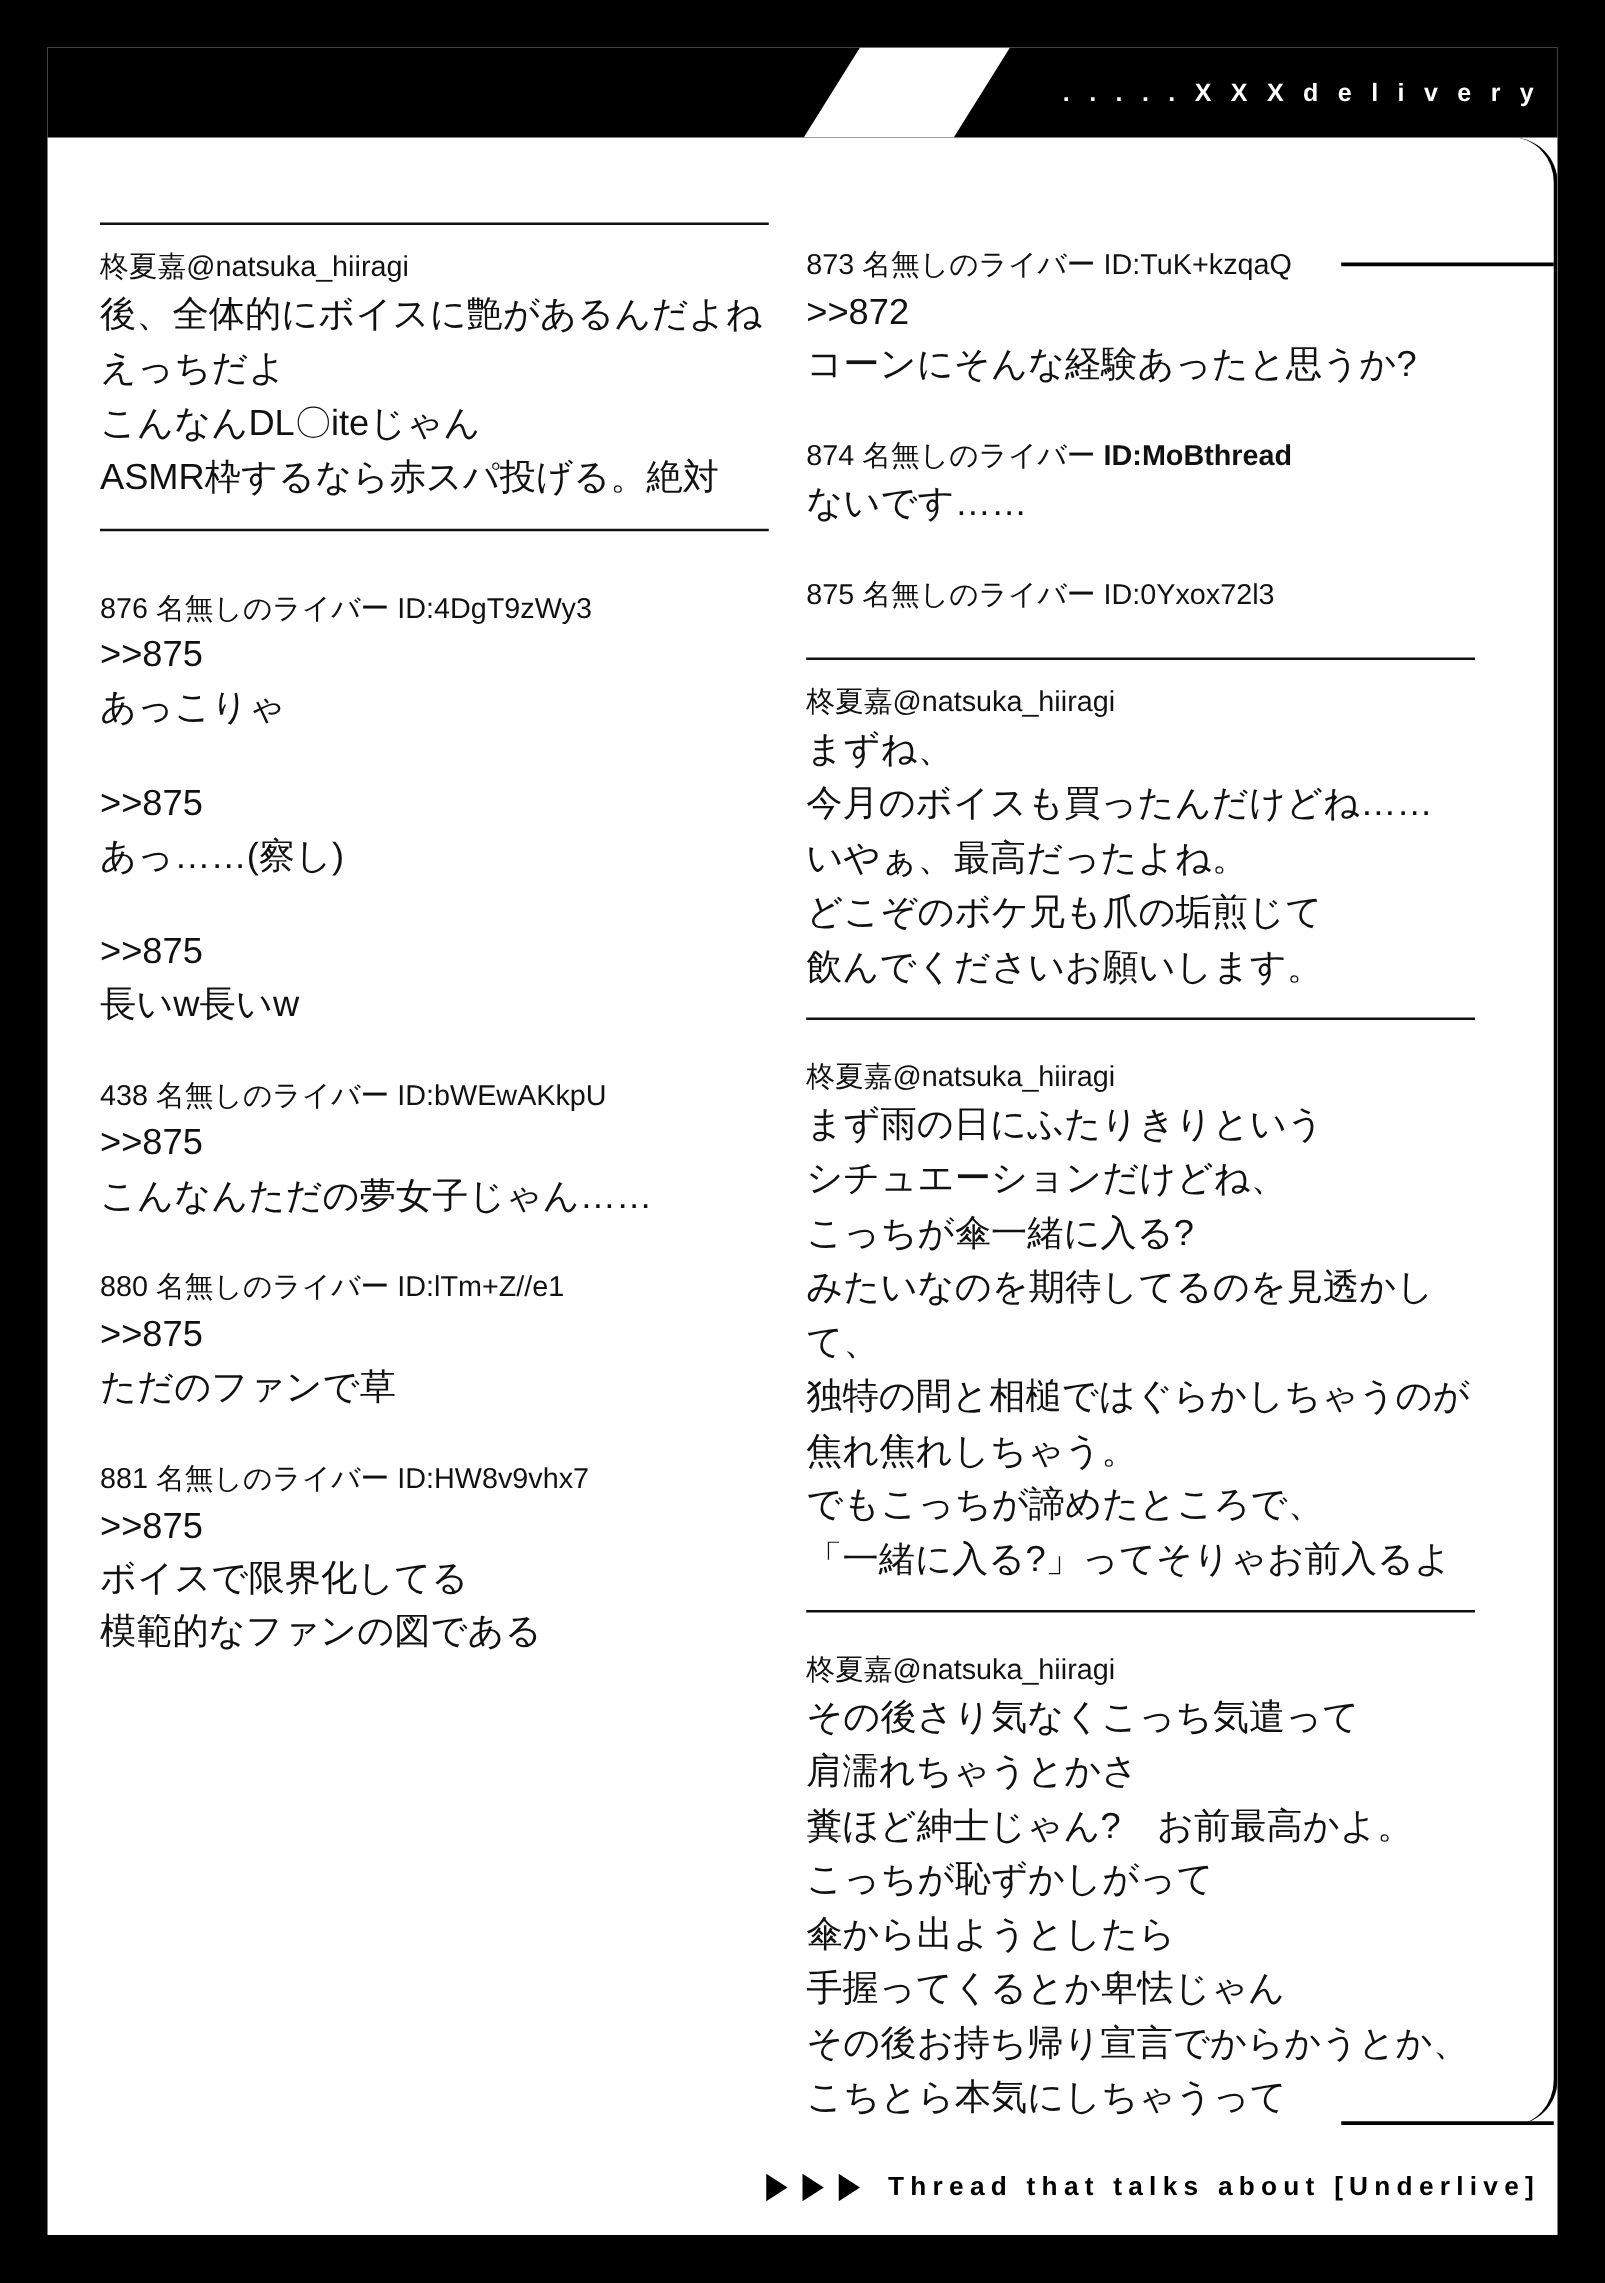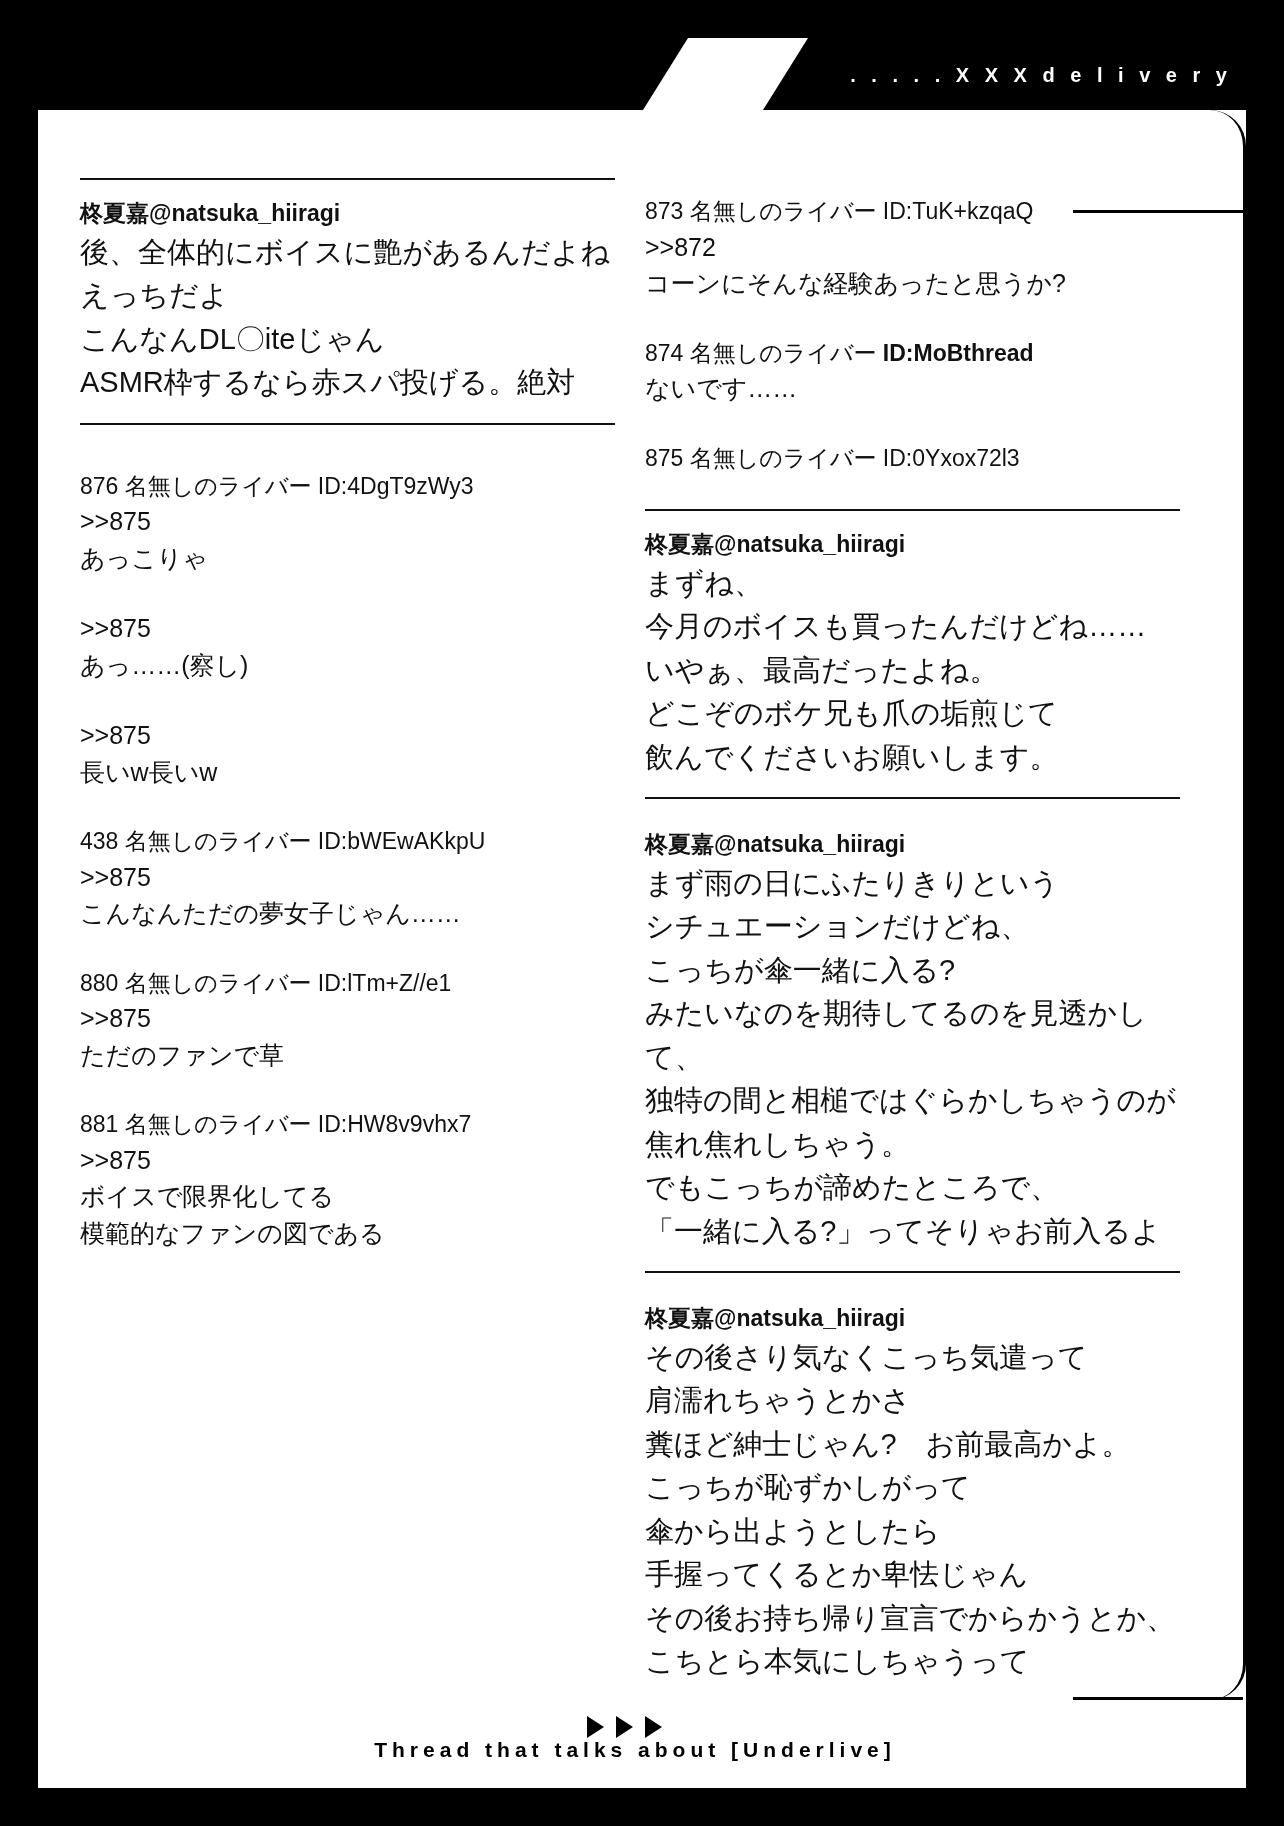--- a/index.html
+++ b/index.html
@@ -109,60 +109,58 @@
     font-size: 23px;
     color: #111111;
     line-height: 1.5;
     white-space: nowrap;
   }
   .post-head .id-strong {
     font-weight: 700;
     margin-top: 14px;
   }
   .post-body {
-    font-size: 25px;
+    font-size: 29px;
     color: #111111;
     line-height: 1.46;
     white-space: pre-line;
   }
 
   
   .quote {
     border-top: 2px solid #111111;
     border-bottom: 2px solid #111111;
     padding: 16px 0 18px 0;
     margin-bottom: 44px;
   }
   .quote.no-top { border-top: none; padding-top: 4px; }
   .quote.no-bottom { border-bottom: none; }
   .quote-author {
     font-size: 23px;
     color: #111111;
     line-height: 1.5;
-    font-weight: bold;
   }
   .quote-text {
     font-size: 29px;
     color: #111111;
     line-height: 1.5;
     white-space: pre-line;
   }
 
   
   .footer {
     position: absolute;
     left: 0;
     bottom: 26px;
     width: 1208px;
     display: flex;
     align-items: center;
     justify-content: flex-end;
     padding-right: 14px;
     box-sizing: border-box;
-    flex-direction: column;
   }
   .tri-group {
     display: flex;
     gap: 12px;
     margin-right: 22px;
     align-items: center;
   }
   .tri {
     width: 0; height: 0;
     border-left: 17px solid #000000;

